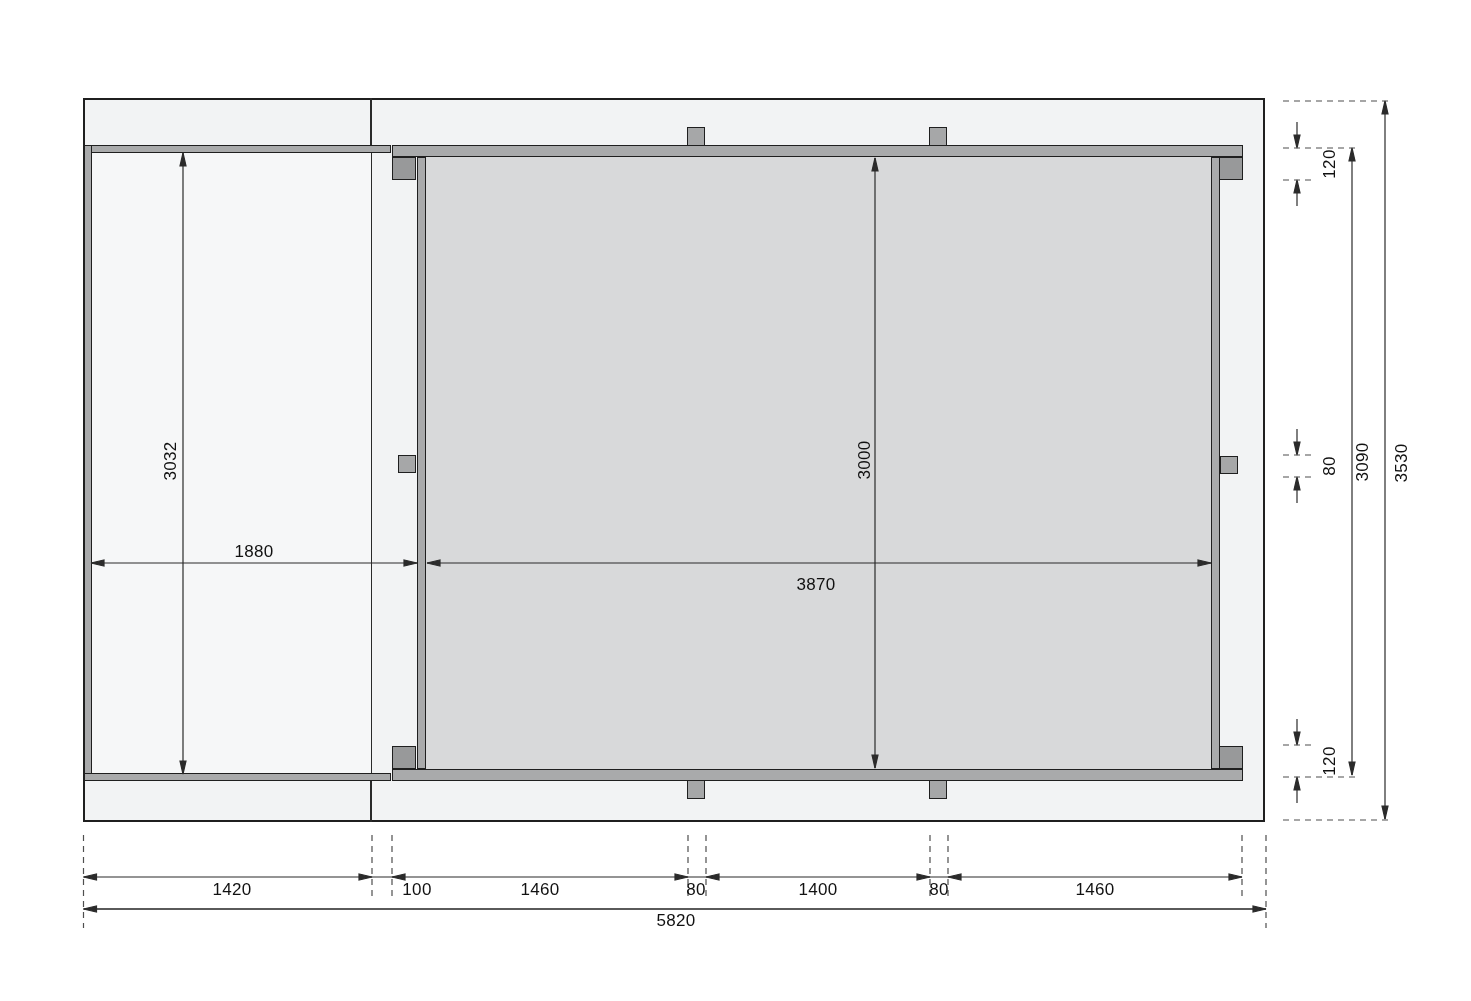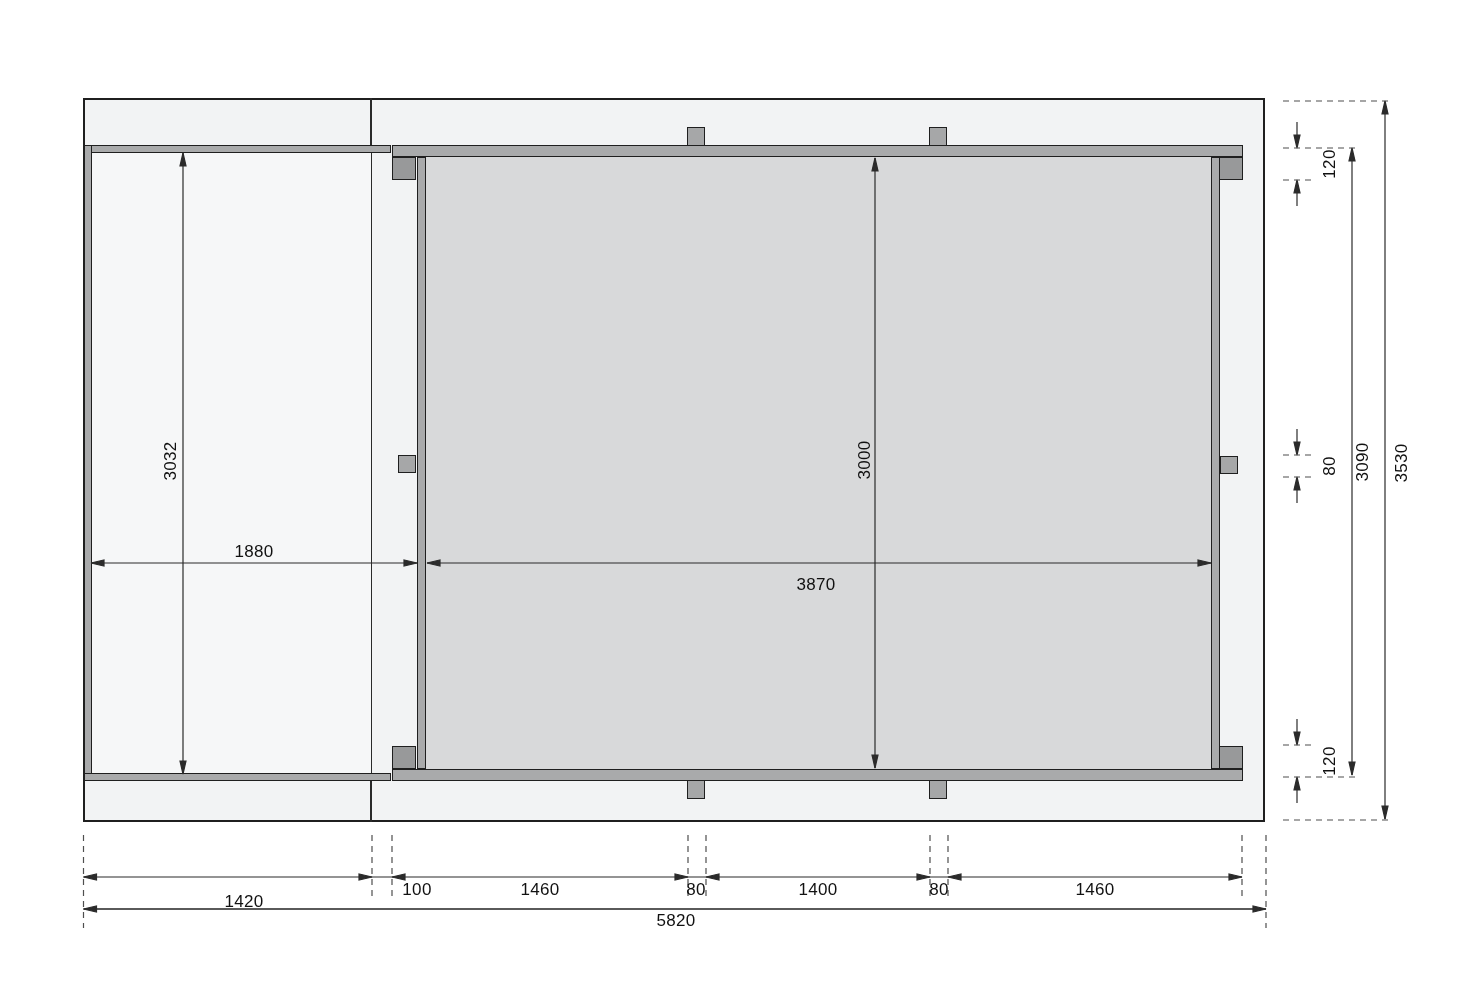--- a/index.html
+++ b/index.html
@@ -153,21 +153,21 @@
   <div class="dimtext" style="left:254px;top:552px;">1880</div>
   <div class="dimtext" style="left:816px;top:549px;margin-top:36px;">3870</div>
   <div class="dimtext vert" style="left:865px;top:460px;">3000</div>
 
   <div class="dimtext vert" style="left:1330px;top:164px;">120</div>
   <div class="dimtext vert" style="left:1330px;top:466px;">80</div>
   <div class="dimtext vert" style="left:1330px;top:761px;">120</div>
   <div class="dimtext vert" style="left:1363px;top:462px;">3090</div>
   <div class="dimtext vert" style="left:1402px;top:463px;">3530</div>
 
-  <div class="dimtext" style="left:244px;top:890px;margin-top:12px;">1420</div>
+  <div class="dimtext" style="left:232px;top:890px;">1420</div>
   <div class="dimtext" style="left:381px;top:890px;margin-left:36px;">100</div>
   <div class="dimtext" style="left:540px;top:890px;">1460</div>
   <div class="dimtext" style="left:696px;top:890px;">80</div>
   <div class="dimtext" style="left:818px;top:890px;">1400</div>
   <div class="dimtext" style="left:939px;top:890px;">80</div>
   <div class="dimtext" style="left:1095px;top:890px;">1460</div>
   <div class="dimtext" style="left:676px;top:921px;">5820</div>
 
 </div>
 

